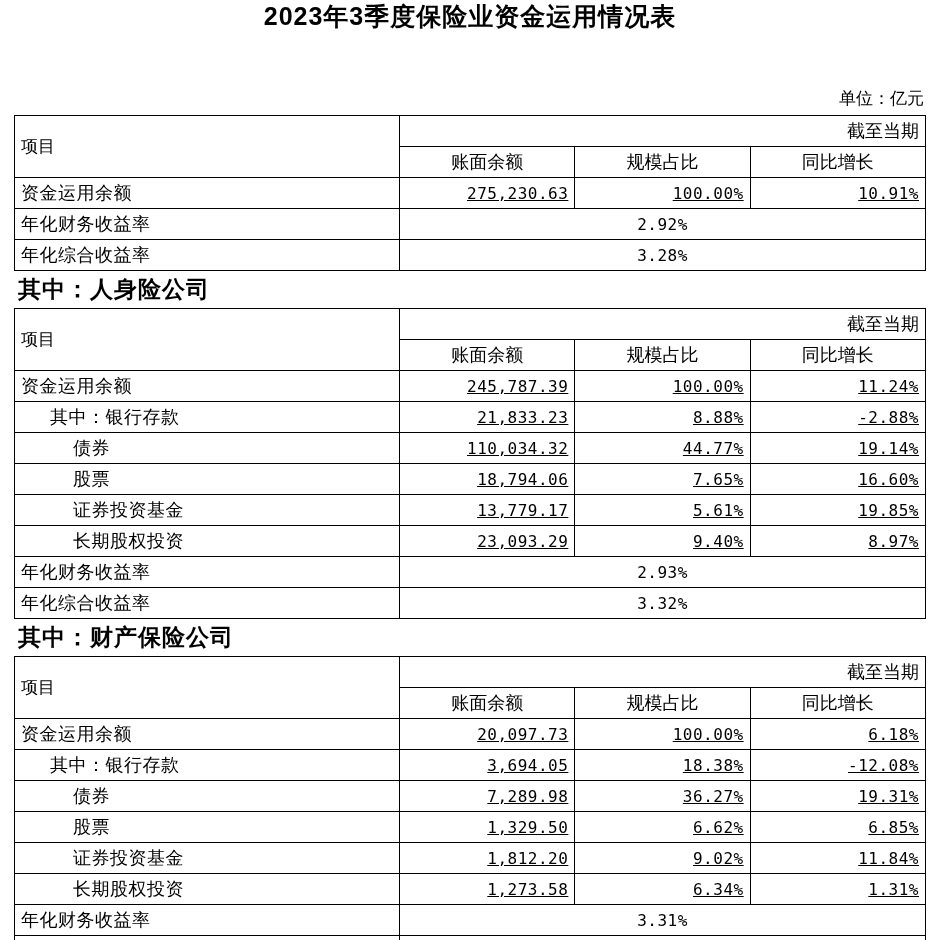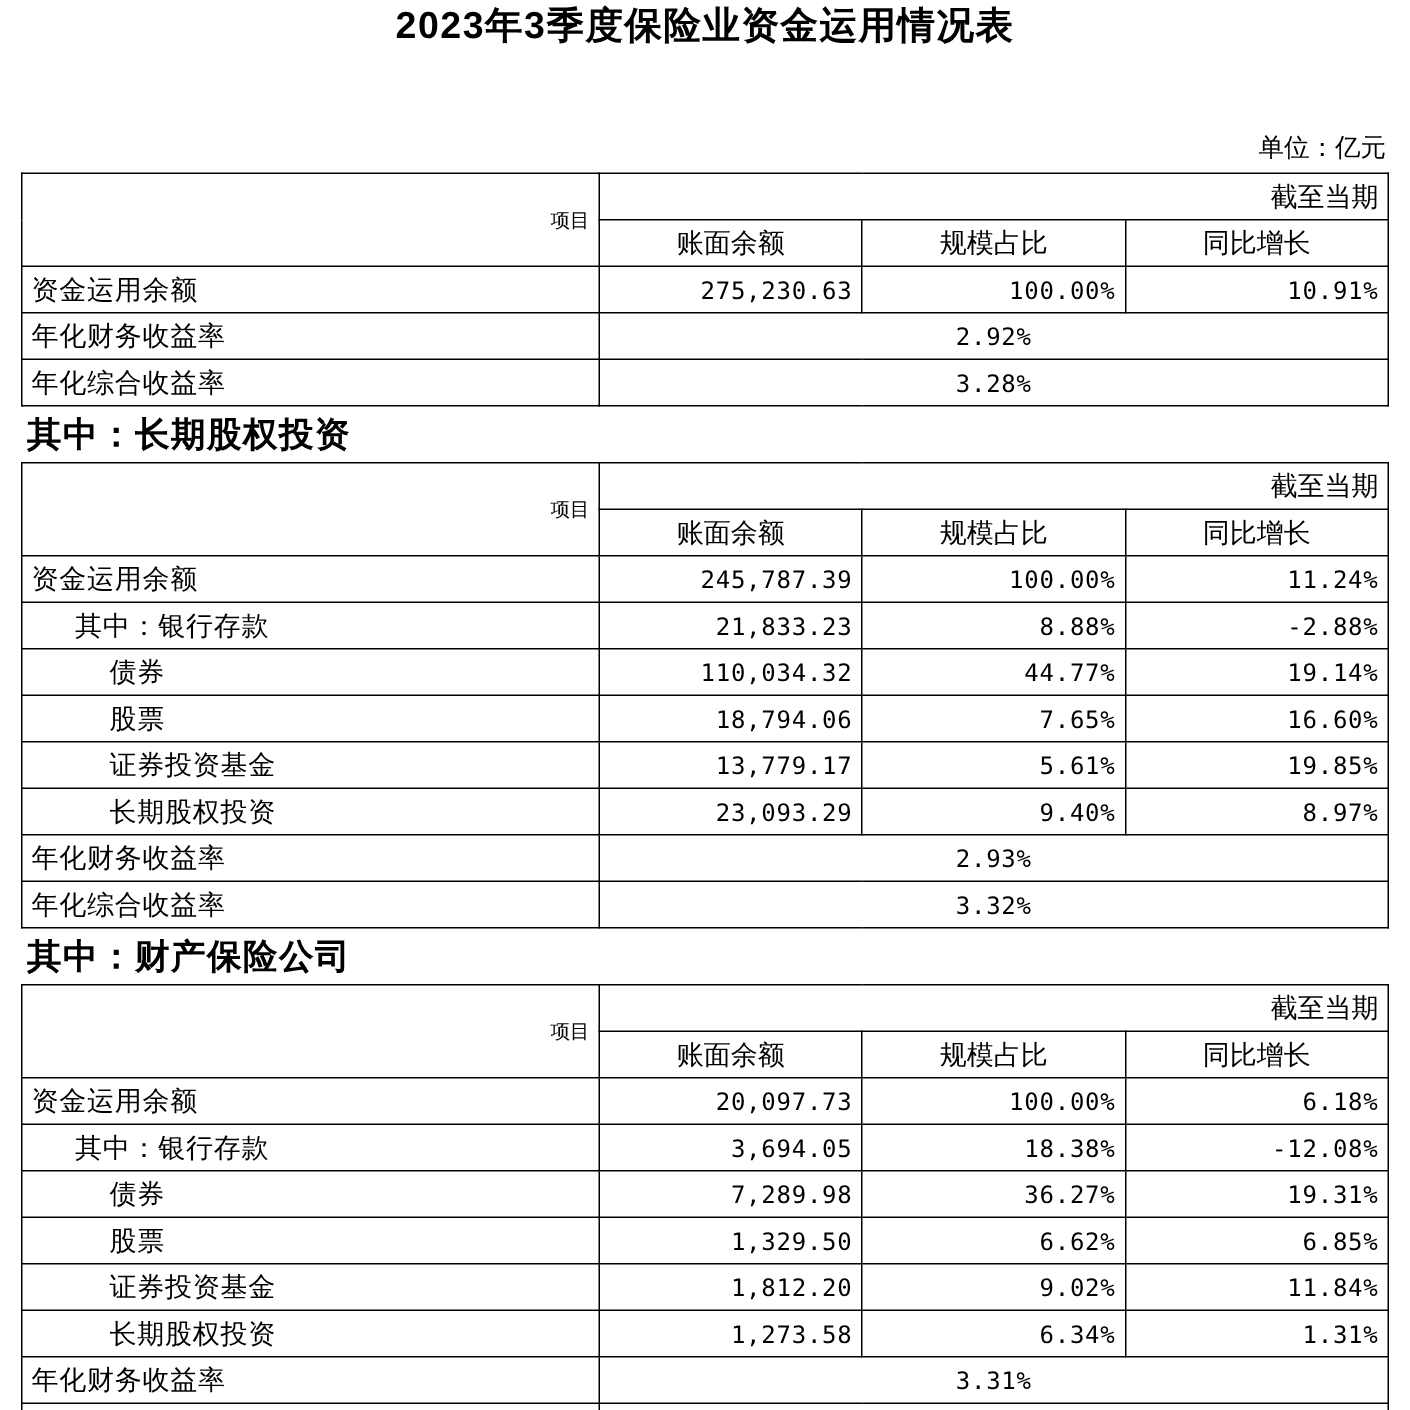--- a/index.html
+++ b/index.html
@@ -55,42 +55,43 @@
     font-weight: normal;
     vertical-align: middle;
   }
   .col-item { width: 372px; }
   .col-num  { width: 180px; }
   .th-center {
     text-align: center;
     font-size: 18px;
   }
   .hdr-item {
-    text-align: right;
-    font-size: 13px;
+    text-align: left;
+    font-size: 17px;
     font-weight: bold;
   }
   .hdr-group {
     text-align: right;
     font-size: 18px;
   }
   .row-label {
     text-align: left;
     font-size: 18px;
     font-weight: bold;
     letter-spacing: 0.5px;
     margin-top: 33px;
   }
   .row-label.indent1 { padding-left: 35px; }
   .row-label.indent2 { padding-left: 58px; }
   .num {
     text-align: right;
     font-family: "DejaVu Sans Mono", "Liberation Mono", monospace;
     font-size: 16px;
     letter-spacing: 0.5px;
+    text-decoration: underline;
   }
   .merged-center {
     text-align: center;
     font-family: "DejaVu Sans Mono", "Liberation Mono", monospace;
     font-size: 16px;
     letter-spacing: 0.5px;
   }
 </style>
 </head>
 <body>
@@ -124,21 +125,21 @@
           <tr>
             <td class="row-label col-item">年化财务收益率</td>
             <td class="merged-center" colspan="3">2.92%</td>
           </tr>
           <tr>
             <td class="row-label col-item">年化综合收益率</td>
             <td class="merged-center" colspan="3">3.28%</td>
           </tr>
         </tbody>
       </table>
-      <div class="section-heading">其中：长期股权投资</div>
+      <div class="section-heading">其中：人身险公司</div>
       <table class="fin">
         <thead>
           <tr>
             <th class="hdr-item col-item" rowspan="2">项目</th>
             <th class="hdr-group" colspan="3">截至当期</th>
           </tr>
           <tr>
             <th class="th-center col-num">账面余额</th>
             <th class="th-center col-num">规模占比</th>
             <th class="th-center col-num">同比增长</th>

